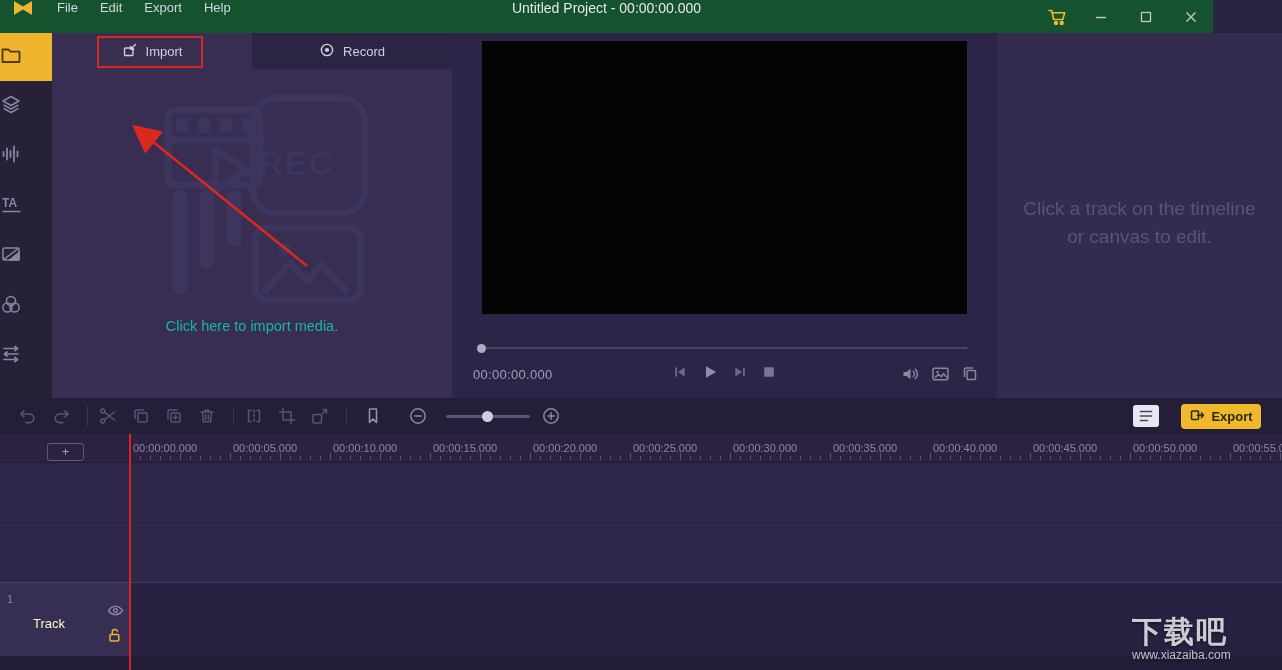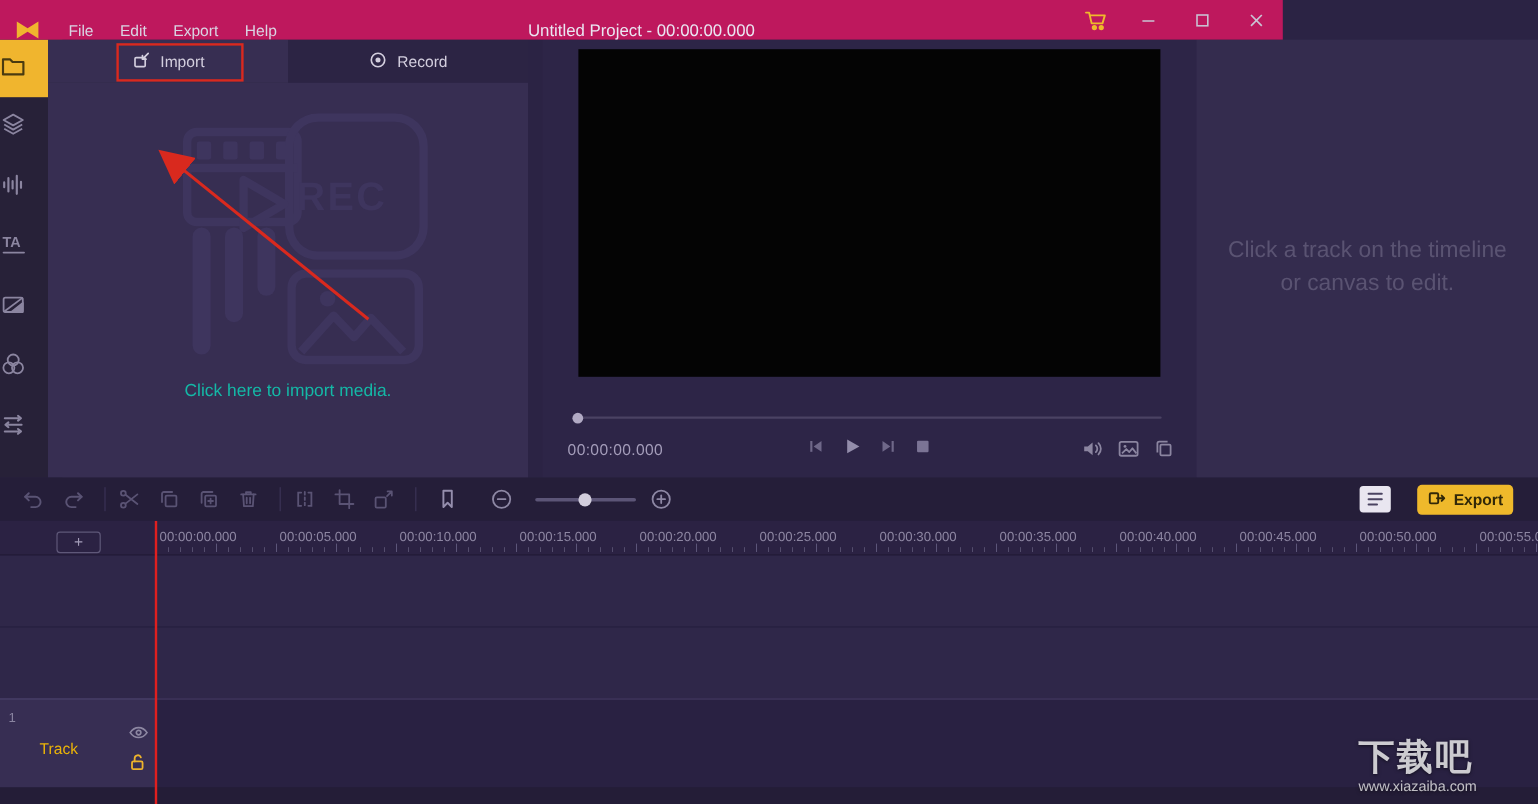--- a/index.html
+++ b/index.html
@@ -1,36 +1,36 @@
 <!DOCTYPE html>
 <html><head>
 <meta charset="utf-8">
 <style>
   *{margin:0;padding:0;box-sizing:border-box}
   html,body{width:1282px;height:670px;overflow:hidden}
   body{font-family:"Liberation Sans",sans-serif;background:#14101f}
   .app{position:relative;width:1282px;height:670px;background:#2b2344;overflow:hidden}
 
   
-  .titlebar{position:absolute;left:0;top:0;width:1069px;height:33px;background:#be185d;display:flex;align-items:flex-end;z-index:10}
+  .titlebar{position:absolute;left:0;top:0;width:1213px;height:33px;background:#14532d;display:flex;align-items:flex-start;z-index:10}
   .logo{width:46px;display:flex;justify-content:center;align-items:center}
   .menus{display:flex;align-items:center}
   .menu{color:#d9d4e3;font-size:13px;padding:0 11px;cursor:default}
   .win-title{position:absolute;left:50%;transform:translateX(-50%);color:#eae6f2;font-size:14px;white-space:nowrap}
   .tb-right{position:absolute;right:0;top:0;height:33px;display:flex;align-items:center}
   .cart{width:40px;display:flex;justify-content:center}
   .wbtn{width:45px;height:33px;display:flex;align-items:center;justify-content:center}
 
   
   .sidebar{position:absolute;left:0;top:33px;width:52px;height:365px;background:#272138}
   .side-item{width:52px;height:50px;display:flex;align-items:center;justify-content:flex-start}
   .side-item.active{background:#f0b52e;height:48px}
 
   
-  .media-panel{position:absolute;left:40px;top:33px;width:400px;height:365px;background:#372e52}
+  .media-panel{position:absolute;left:52px;top:33px;width:400px;height:365px;background:#372e52}
   .tabs{position:absolute;left:0;top:0;width:400px;height:36px;display:flex;background:#2c2444}
   .tab{flex:1;display:flex;align-items:center;justify-content:center;gap:8px;color:#d3cede;font-size:13px}
   .tab.active{background:#372e52}
   .media-graphic{position:absolute;left:83px;top:60px}
   .media-caption{position:absolute;left:0;top:285px;width:400px;text-align:center;color:#14b8a6;font-size:14.5px}
 
   
   .preview{position:absolute;left:452px;top:33px;width:545px;height:365px;background:#2d2547}
   .video-canvas{position:absolute;left:30px;top:8px;width:485px;height:273px;background:#040404}
   .seekbar{position:absolute;left:26px;top:311px;width:490px;height:9px}
@@ -62,21 +62,21 @@
   .rlabel{position:absolute;top:8px;font-size:11px;color:#8d86a2;white-space:nowrap}
   .ticks-minor{position:absolute;left:130px;right:0;bottom:2px;height:4px;background-image:repeating-linear-gradient(to right,#544d6d 0,#544d6d 1px,transparent 1px,transparent 10px)}
   .ticks-major{position:absolute;left:130px;right:0;bottom:2px;height:7px;background-image:repeating-linear-gradient(to right,#5c5579 0,#5c5579 1px,transparent 1px,transparent 50px)}
   .add-track{position:absolute;left:47px;top:9px;width:37px;height:18px;border:1px solid #5f5879;border-radius:3px;color:#a39cb8;font-size:13px;line-height:15px;text-align:center}
   .band1{position:absolute;left:0;top:29px;width:1282px;height:59px;background:#2f2749}
   .band2{position:absolute;left:0;top:88px;width:1282px;height:60px;background:#2f2749;border-top:1px solid #272040}
   .band3{position:absolute;left:0;top:148px;width:1282px;height:74px;background:#292142;border-top:1px solid #443b62}
   .bottomstrip{position:absolute;left:0;top:222px;width:1282px;height:14px;background:#241d37}
   .track-header{position:absolute;left:0;top:148px;width:130px;height:74px;background:#372e53;border-top:1px solid #4a4169}
   .track-num{position:absolute;left:7px;top:10px;font-size:11px;color:#8a84a0}
-  .track-label{position:absolute;left:33px;top:33px;font-size:13px;color:#eab308}
+  .track-label{position:absolute;left:33px;top:33px;font-size:13px;color:#fef9c3}
   .th-eye{position:absolute;left:107px;top:20px}
   .th-lock{position:absolute;left:107px;top:44px}
   .playhead{position:absolute;left:129px;top:0;width:2px;height:236px;background:#e01f1f;z-index:6}
 
   
   .ann-box{position:absolute;left:97px;top:36px;width:106px;height:32px;border:2px solid #d9291e;z-index:30}
   .ann-arrow{position:absolute;left:120px;top:112px;width:200px;height:165px;z-index:30;pointer-events:none}
 
   
   .watermark{position:absolute;right:10px;bottom:8px;width:140px;z-index:25;color:rgba(255,255,255,.78);text-shadow:0 1px 3px rgba(0,0,0,.55)}

